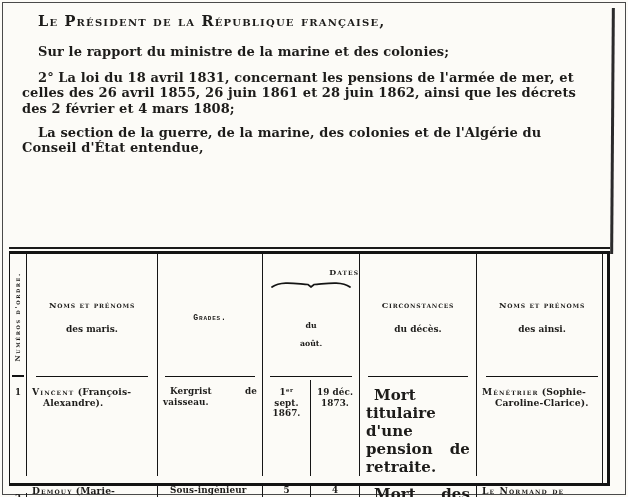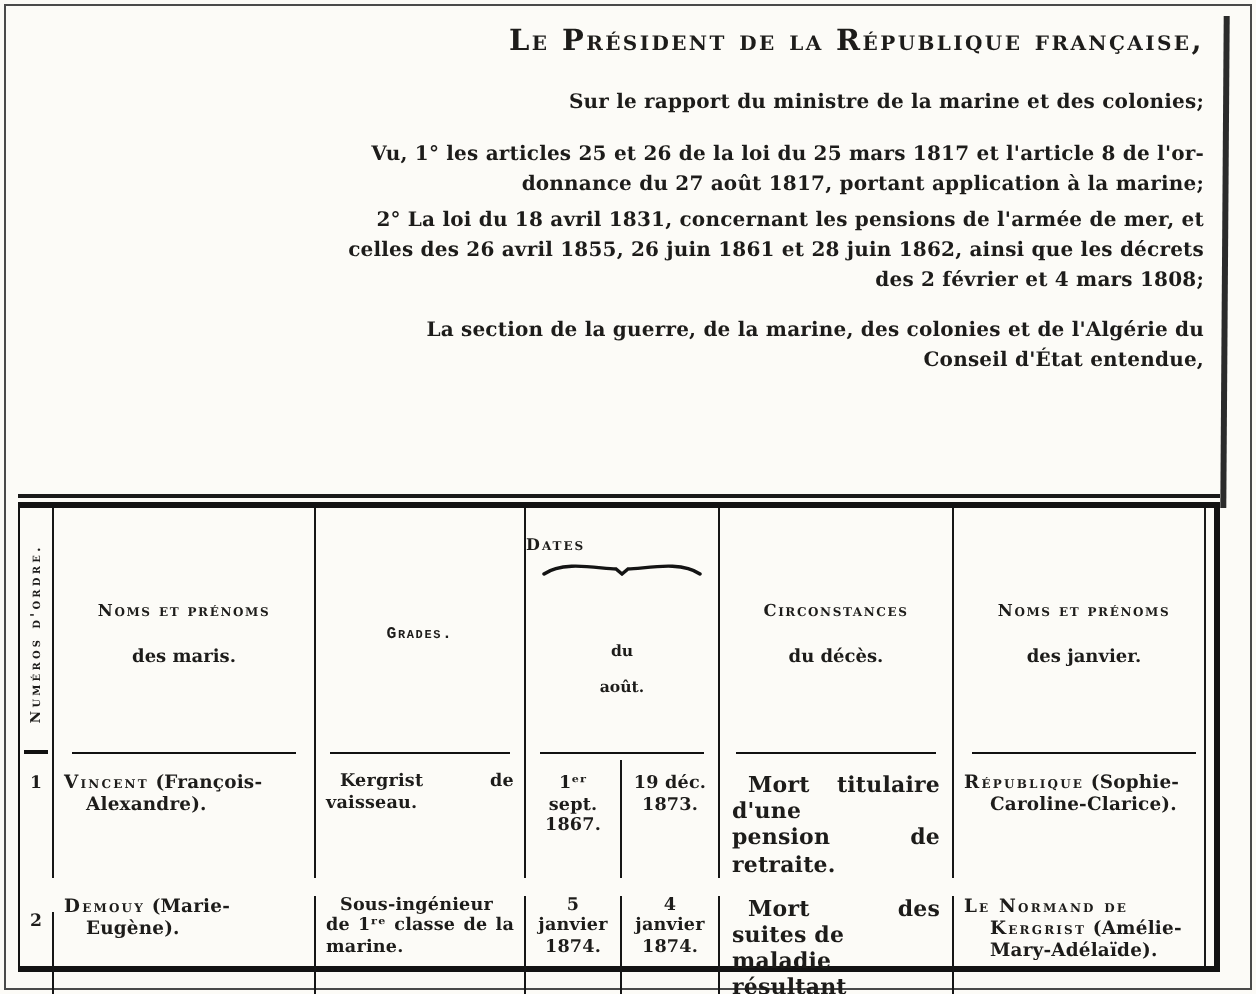--- a/index.html
+++ b/index.html
@@ -5,28 +5,28 @@
   html,body{margin:0;padding:0;background:#ffffff;}
   .page{
     position:relative;width:628px;height:497px;
     background:#fcfbf7;overflow:hidden;
     font-family:"DejaVu Serif","Liberation Serif",serif;
     color:#1d1c1a;
   }
   .scan-frame{position:absolute;inset:2px;border:1.5px solid #4a4a4a;pointer-events:none;}
   .page-edge{position:absolute;top:8px;left:611px;width:2.5px;height:246px;background:#2b2b2b;transform:rotate(.4deg);}
   
-  .textblock{position:absolute;left:22px;top:12px;width:580px;text-align:right;}
+  .textblock{position:absolute;left:22px;top:12px;width:580px;}
   .t-title{
     margin:0 0 13px 0;font-size:14.5px;font-weight:700;
     font-variant:small-caps;letter-spacing:1.2px;text-indent:16px;
     white-space:pre-line;line-height:1.3;
   }
   .para{
-    margin:0;font-size:10px;font-weight:700;line-height:15.3px;
+    margin:0;font-size:13px;font-weight:700;line-height:15.3px;
     white-space:pre-line;text-indent:16px;letter-spacing:.1px;
   }
   .para.gap-after{margin-bottom:11px;}
   .para.small-gap{margin-bottom:2px;}
   .para.last{margin-top:9px;}
   
   .pre-rule{position:absolute;left:9px;top:247px;width:601px;height:1.5px;background:#1a1a1a;}
   
   .ptable{
     position:absolute;left:9px;top:251px;width:601px;height:235px;
@@ -55,57 +55,55 @@
     content:"";position:absolute;bottom:3px;left:15%;width:70%;height:2px;background:#111;
   }
   .vlabel-cell{display:flex;align-items:center;justify-content:center;}
   .vlabel{
     writing-mode:vertical-rl;transform:rotate(180deg);
     font-size:6.8px;font-weight:700;font-variant:small-caps;letter-spacing:1.6px;
     white-space:nowrap;
   }
   
   .dates-group{display:flex;flex-direction:column;align-items:stretch;padding:0;}
-  .dates-title{font-size:8px;font-weight:700;font-variant:small-caps;letter-spacing:1px;text-align:left;margin-top:13px;}
+  .dates-title{font-size:8px;font-weight:700;font-variant:small-caps;letter-spacing:1px;text-align:right;margin-top:13px;}
   .dates-brace{display:block;margin:2px auto 0 auto;}
   .dates-subrow{flex:1;display:flex;margin-top:2px;}
   .dates-sub{
     position:relative;box-sizing:border-box;flex-basis:48px;flex-grow:1;
     display:flex;flex-direction:column;align-items:center;justify-content:center;
     font-size:7.8px;font-weight:700;text-align:center;line-height:1.25;white-space:pre-line;
   }
   .dates-sub.first{border-right:1.3px solid #161616;}
   .dates-sub.second{line-height:2.3;}
   
   .bcell{
     font-size:9.2px;font-weight:700;line-height:1.2;
     padding:6px 4px 0 4px;letter-spacing:.1px;
   }
   .num-cell{text-align:center;font-size:8.6px;padding:7px 1px 0 1px;}
   .num2{margin-top:17px;}
   .name-cell{padding-left:16px;text-indent:-11px;padding-right:14px;}
   .grade-cell{text-align:justify;text-indent:7px;padding:6px 5px 0 5px;font-size:8.8px;}
   .date-cell{text-align:center;white-space:pre-line;font-size:8.8px;padding-top:7px;}
-  .circ-cell{text-align:justify;text-indent:8px;padding:6px 6px 0 6px;font-size:11px;}
+  .circ-cell{text-align:justify;text-indent:8px;padding:6px 6px 0 6px;font-size:15px;}
   .widow-cell{padding-left:18px;text-indent:-13px;padding-right:3px;}
   .surname{font-variant:small-caps;letter-spacing:1.1px;}
   .row2block{margin-top:9px;}
 </style>
 </head>
 <body>
 
 <div class="page">
   <div class="scan-frame"></div>
   <div class="page-edge"></div>
 
   <div class="textblock">
     <p class="t-title">Le Président de la République française,</p>
     <p class="para gap-after">Sur le rapport du ministre de la marine et des colonies;</p>
-    <p class="para small-gap">Vu, 1° les articles 25 et 26 de la loi du 25 mars 1817 et l'article 8 de l'or-
-donnance du 27 août 1817, portant application à la marine;</p>
     <p class="para small-gap">2° La loi du 18 avril 1831, concernant les pensions de l'armée de mer, et
 celles des 26 avril 1855, 26 juin 1861 et 28 juin 1862, ainsi que les décrets
 des 2 février et 4 mars 1808;</p>
     <p class="para last">La section de la guerre, de la marine, des colonies et de l'Algérie du
 Conseil d'État entendue,</p>
   </div>
 
   <div class="pre-rule"></div>
 
   <div class="ptable">
@@ -130,37 +128,37 @@
         <div class="dates-sub second hsep">du
 août.</div>
       </div>
     </div>
     <div class="cell hcell hsep" style="grid-row:1;grid-column:6;">
       <span class="caps">Circonstances</span>
       <span class="sub">du décès.</span>
     </div>
     <div class="cell hcell hsep lastcol" style="grid-row:1;grid-column:7;">
       <span class="caps">Noms et prénoms</span>
-      <span class="sub">des janvier.</span>
+      <span class="sub">des ainsi.</span>
     </div>
 
     <div class="cell bcell num-cell" style="grid-row:2;grid-column:1;">1</div>
     <div class="cell bcell name-cell" style="grid-row:2;grid-column:2;">
       <span class="surname">Vincent</span>
       <span>(François-Alexandre).</span>
     </div>
     <div class="cell bcell grade-cell" style="grid-row:2;grid-column:3;">Kergrist de vaisseau.</div>
     <div class="cell bcell date-cell" style="grid-row:2;grid-column:4;">1ᵉʳ sept.
 1867.</div>
     <div class="cell bcell date-cell" style="grid-row:2;grid-column:5;">19 déc.
 1873.</div>
     <div class="cell bcell circ-cell" style="grid-row:2;grid-column:6;white-space:pre-line;">Mort titulaire d'une
 pension de retraite.</div>
     <div class="cell bcell widow-cell lastcol" style="grid-row:2;grid-column:7;">
-      <span class="surname">République</span>
+      <span class="surname">Ménétrier</span>
       <span>(Sophie-Caroline-Clarice).</span>
     </div>
 
     <div class="cell bcell num-cell num2" style="grid-row:3;grid-column:1;padding-top:0;">2</div>
     <div class="cell bcell name-cell row2block" style="grid-row:3;grid-column:2;padding-top:0;">
       <span class="surname">Demouy</span>
       <span>(Marie-Eugène).</span>
     </div>
     <div class="cell bcell grade-cell row2block" style="grid-row:3;grid-column:3;padding-top:0;">Sous-ingénieur de 1ʳᵉ classe de la marine.</div>
     <div class="cell bcell date-cell row2block" style="grid-row:3;grid-column:4;padding-top:0;">5 janvier

